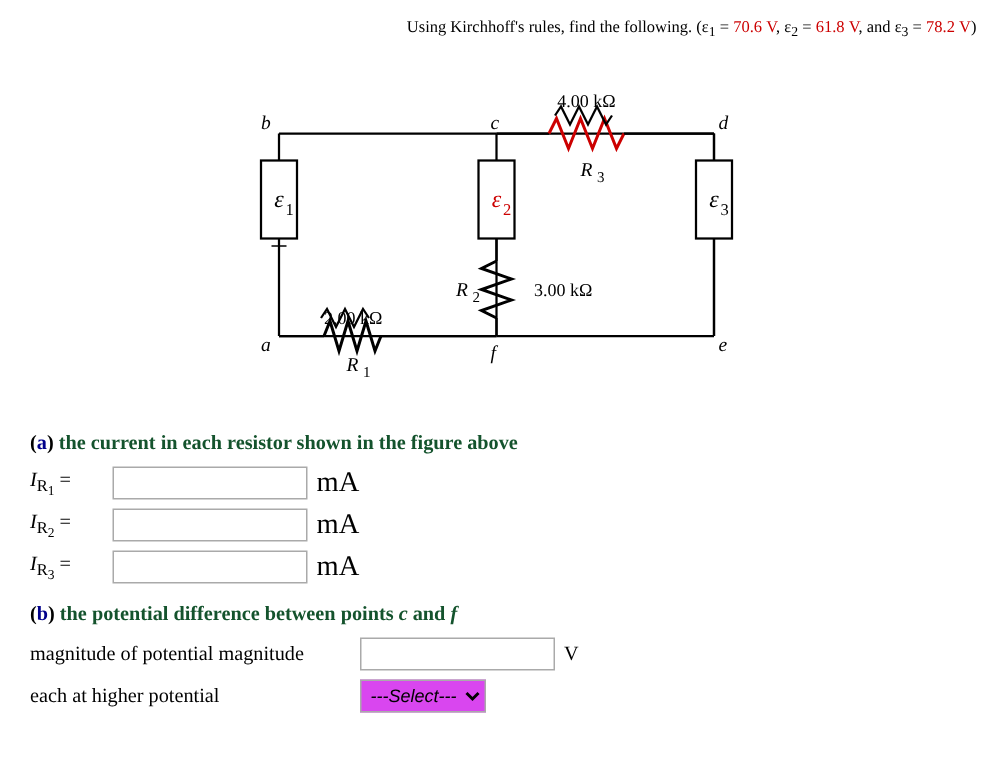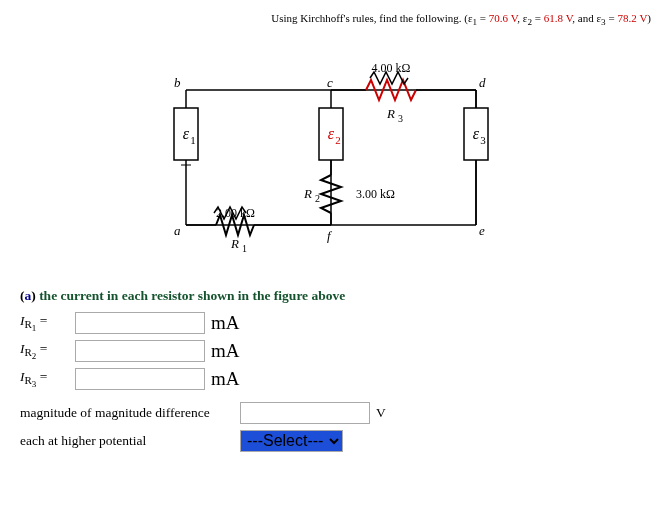--- a/index.html
+++ b/index.html
@@ -71,23 +71,24 @@
       margin-bottom: 6px;
       font-size: 13.5px;
     }
     .select-label {
       min-width: 220px;
       font-size: 13.5px;
     }
     .answer-select {
       border: 1px solid #aaa;
       height: 22px;
-      font-size: 16px;
+      font-size: 12px;
       padding: 0 2px;
-      background: #1d4ed8;
+      background: #d946ef;
+      font-style: italic;
     }
     .v-unit {
       margin-left: 6px;
     }
   </style>
 </head>
 <body>
 
 <div class="problem-statement">
   Using Kirchhoff's rules, find the following. (ε<sub>1</sub> = <span class="red">70.6 V</span>, ε<sub>2</sub> = <span class="red">61.8 V</span>, and ε<sub>3</sub> = <span class="red">78.2 V</span>)
@@ -183,22 +184,25 @@
     <span class="unit">mA</span>
   </div>
   <div class="input-row">
     <span class="input-label"><i>I</i><sub>R<sub style="font-size:9px">3</sub></sub> =</span>
     <input class="answer-input" type="text" value="" style="">
     <span class="unit">mA</span>
   </div>
 </div>
 
 <div class="part-section" style="margin-top:12px;">
+  <div class="part-title">
+    (<span style="color:#00008b">b</span>) <span>the potential difference between points <i>c</i> and <i>f</i></span>
+  </div>
   <div class="select-row">
-    <span class="select-label">magnitude of magnitude difference</span>
+    <span class="select-label">magnitude of potential magnitude</span>
     <input class="answer-input" type="text" value="" style="">
     <span class="v-unit">V</span>
   </div>
   <div class="select-row">
     <span class="select-label">each at higher potential</span>
     <select class="answer-select">
       <option>---Select---</option>
       <option>c</option>
       <option>f</option>
     </select>

